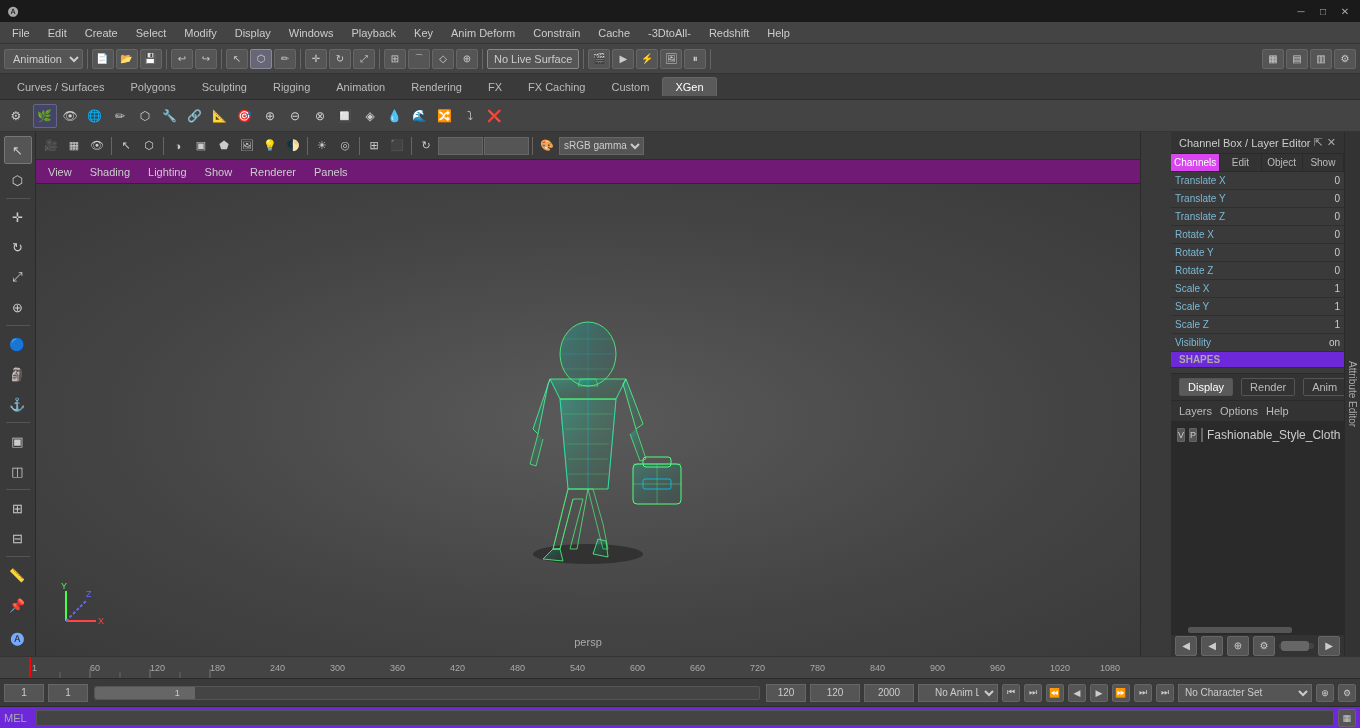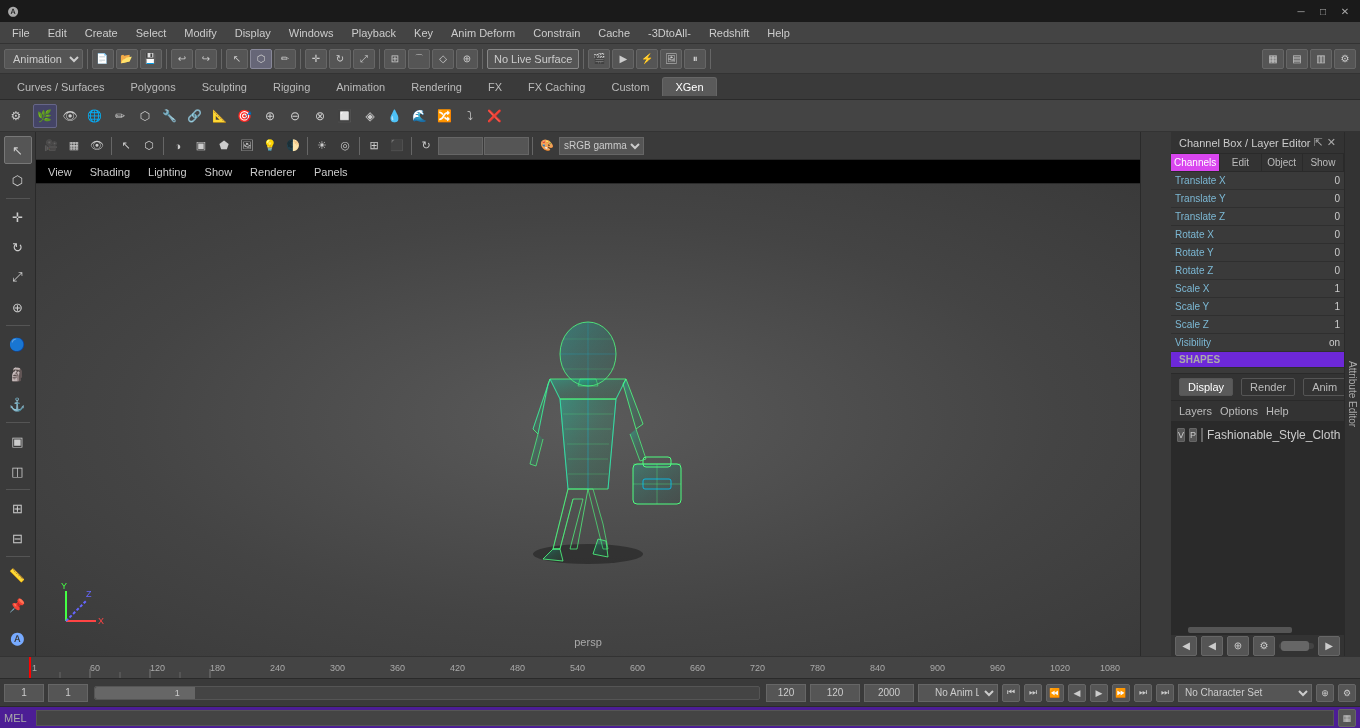--- a/index.html
+++ b/index.html
@@ -33,21 +33,21 @@
     .tool-icon.settings { margin-right: 4px; }
 
     
     #left-toolbar { width: 36px; background: #3a3a3a; border-right: 1px solid #2a2a2a; display: flex; flex-direction: column; align-items: center; padding: 4px 2px; gap: 2px; }
     .lt-btn { width: 28px; height: 28px; display: flex; align-items: center; justify-content: center; cursor: pointer; border-radius: 2px; color: #ccc; font-size: 13px; border: 1px solid transparent; }
     .lt-btn.active { background: #555; border-color: #777; }
     .lt-sep { width: 24px; height: 1px; background: #555; margin: 2px 0; }
 
     
     #viewport { flex: 1; background: #4a4a4a; position: relative; }
-    #viewport-menu { background: #000000; height: 24px; display: flex; align-items: center; padding: 0 4px; gap: 2px; border-bottom: 1px solid #2a2a2a; }
+    #viewport-menu { background: #701a75; height: 24px; display: flex; align-items: center; padding: 0 4px; gap: 2px; border-bottom: 1px solid #2a2a2a; }
     .vp-menu { padding: 2px 8px; cursor: pointer; color: #ccc; font-size: 11px; }
     #viewport-content { width: 100%; height: calc(100% - 24px - 28px); background: #555; position: relative; overflow: hidden; }
     #viewport-icons { background: #3a3a3a; height: 28px; display: flex; align-items: center; padding: 0 4px; gap: 1px; border-bottom: 1px solid #2a2a2a; }
     .vp-icon { width: 22px; height: 22px; display: flex; align-items: center; justify-content: center; cursor: pointer; color: #ccc; font-size: 11px; border-radius: 2px; border: 1px solid transparent; }
     .vp-sep { width: 1px; height: 18px; background: #666; margin: 0 2px; }
     .vp-input { background: #555; border: 1px solid #666; color: #ccc; width: 45px; height: 18px; font-size: 10px; padding: 0 2px; }
     .vp-dropdown { background: #555; border: 1px solid #666; color: #ccc; height: 18px; font-size: 10px; }
     #persp-label { position: absolute; bottom: 8px; left: 50%; transform: translateX(-50%); color: #aaa; font-size: 11px; }
 
     
@@ -93,21 +93,21 @@
     #layer-scroll-thumb { position: absolute; left: 10%; top: 1px; width: 60%; height: 6px; background: #555; border-radius: 2px; }
     #time-ruler { background: #444; height: 22px; display: flex; align-items: center; padding: 0 4px; font-size: 10px; color: #aaa; position: relative; overflow: hidden; }
 
     
     #bottom-controls { background: #3a3a3a; height: 28px; display: flex; align-items: center; padding: 0 4px; gap: 4px; border-top: 1px solid #2a2a2a; }
     .bc-input { background: #555; border: 1px solid #666; color: #ccc; width: 40px; height: 18px; font-size: 10px; padding: 0 2px; text-align: center; }
     .bc-dropdown { background: #555; border: 1px solid #666; color: #ccc; height: 18px; font-size: 10px; padding: 0 2px; }
     .bc-btn { background: #555; border: 1px solid #666; border-radius: 2px; width: 18px; height: 18px; display: flex; align-items: center; justify-content: center; cursor: pointer; color: #ccc; font-size: 9px; }
 
     
-    #mel-bar { background: #4c1d95; height: 22px; display: flex; align-items: center; padding: 0 4px; gap: 4px; border-top: 1px solid #2a2a2a; }
+    #mel-bar { background: #6d28d9; height: 22px; display: flex; align-items: center; padding: 0 4px; gap: 4px; border-top: 1px solid #2a2a2a; }
     #mel-input { flex: 1; background: #444; border: 1px solid #555; color: #ccc; height: 16px; font-size: 10px; padding: 0 4px; }
 
     
     ::-webkit-scrollbar { width: 8px; height: 8px; }
     ::-webkit-scrollbar-track { background: #2a2a2a; }
     ::-webkit-scrollbar-thumb { background: #555; border-radius: 4px; }
   </style>
 </head>
 <body>
 

